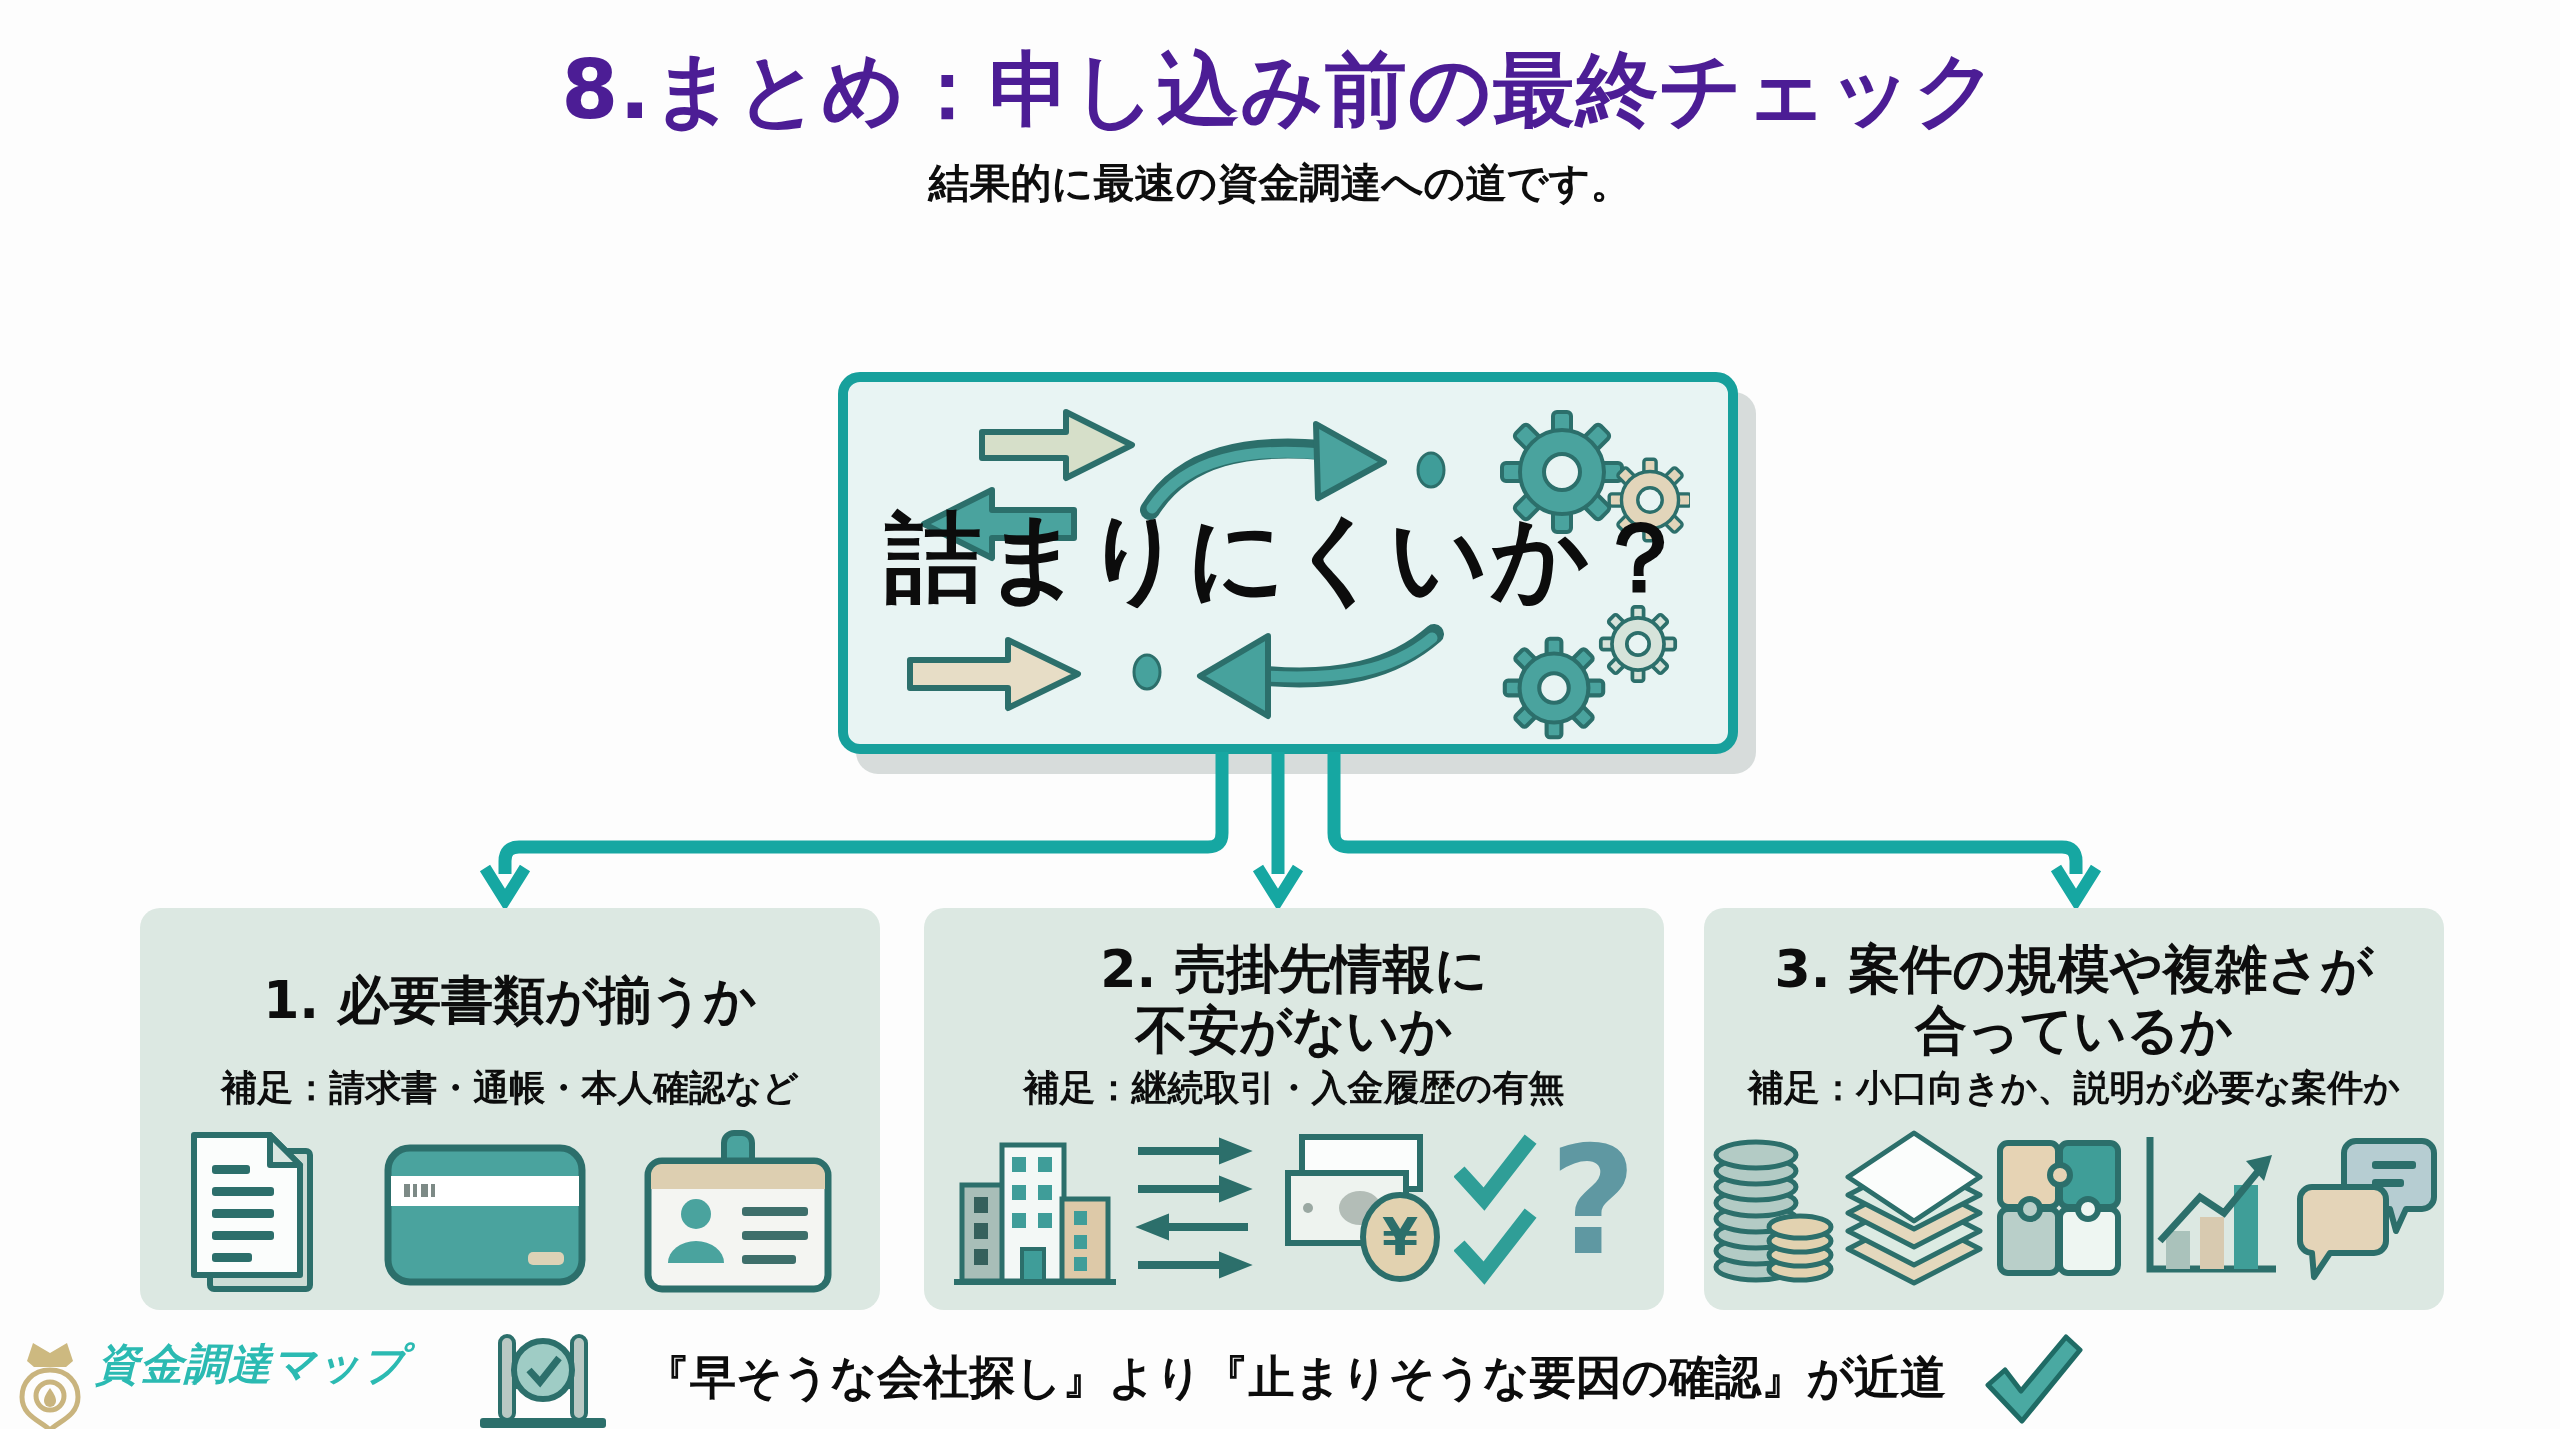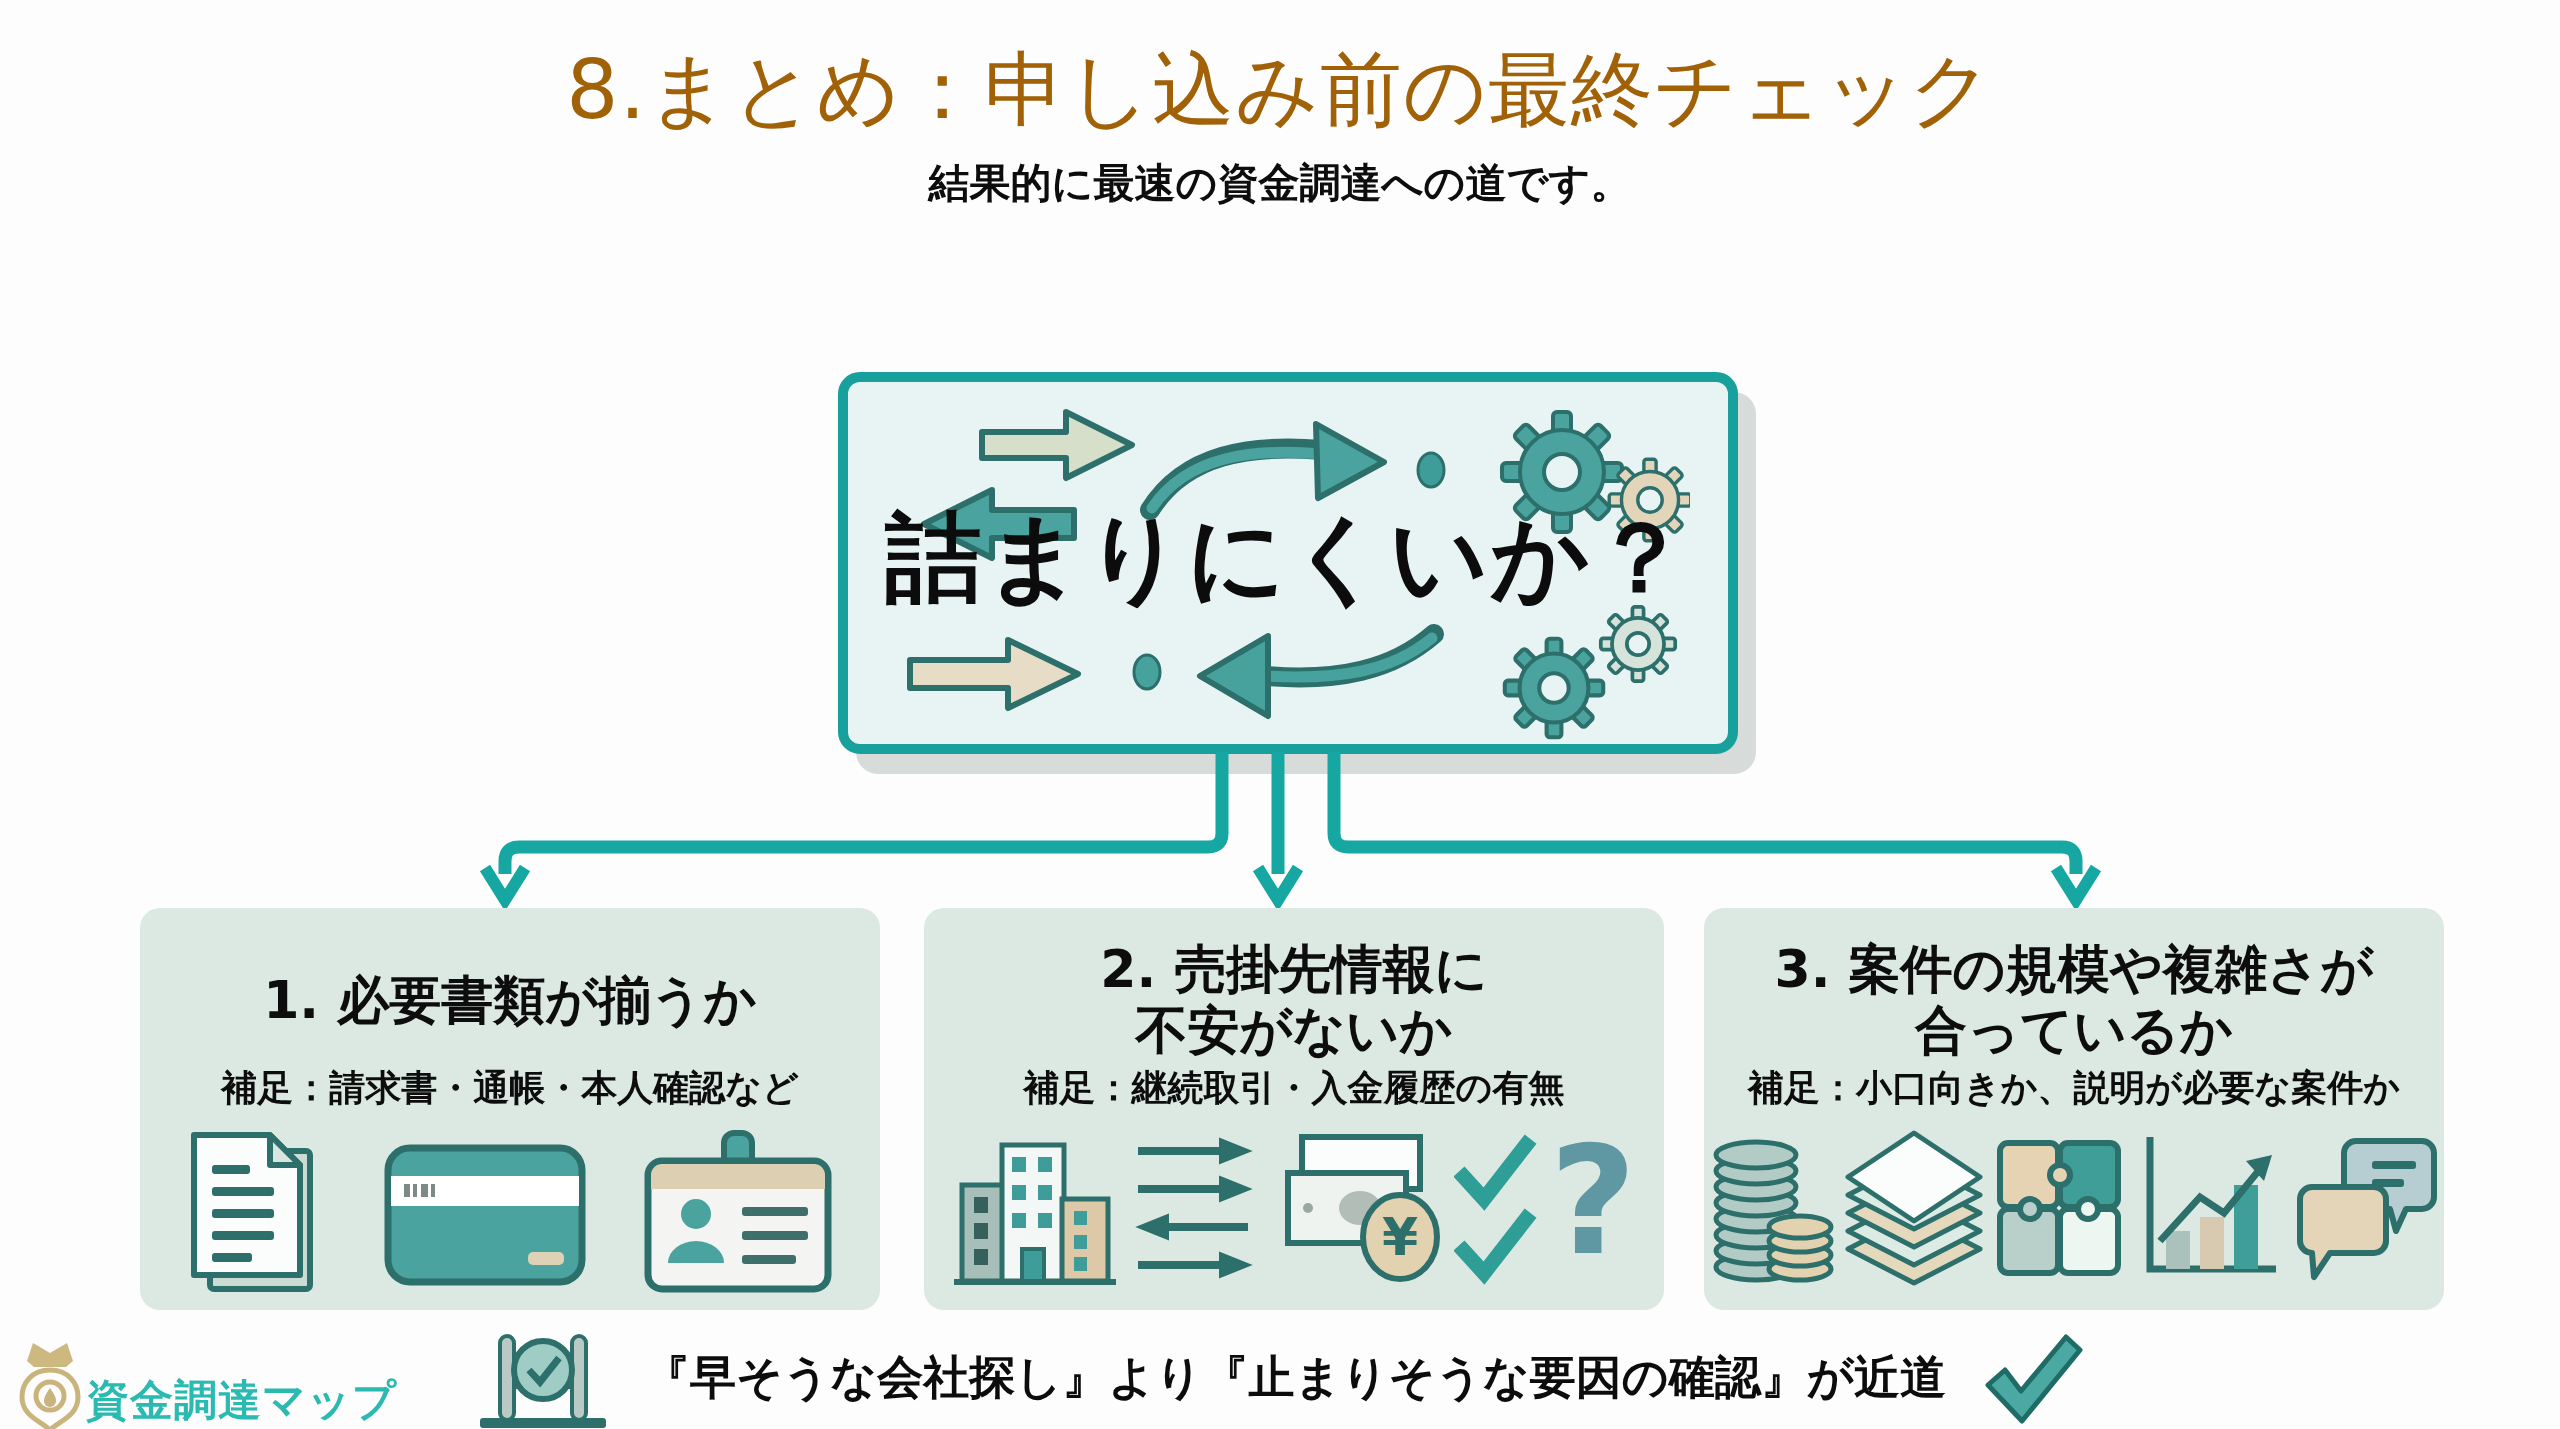--- a/index.html
+++ b/index.html
@@ -6,21 +6,21 @@
   #page{
     position:relative;width:2560px;height:1429px;overflow:hidden;
     background:#fdfdfd;
     font-family:"DejaVu Sans","Liberation Sans",sans-serif;
     color:#0f0f0f;
   }
   .abs{position:absolute;}
   
   .title{
     left:0;top:36px;width:2560px;text-align:center;
-    font-size:82px;font-weight:400;color:#a16207;letter-spacing:1px;
+    font-size:82px;font-weight:700;color:#4c1d95;letter-spacing:1px;
   }
   .subtitle{
     left:0;top:152px;width:2560px;text-align:center;
     font-size:41px;font-weight:800;line-height:1.55;color:#0d0d0d;
   }
   
   .panel{
     left:838px;top:372px;width:900px;height:382px;box-sizing:border-box;
     background:#e8f4f3;border:10px solid #17a09c;border-radius:22px;
     box-shadow:18px 20px 0 #d7dcdb;
@@ -44,21 +44,21 @@
     margin-top:16px;display:flex;justify-content:center;align-items:center;
   }
   .g14{gap:48px;} .g10{gap:14px;} .g8{gap:10px;}
   
   .footer-row{
     left:0;top:1326px;width:2560px;height:103px;
     display:flex;justify-content:center;align-items:center;gap:34px;
   }
   .footer-msg{font-size:46px;font-weight:900;color:#0c0c0c;}
   .logo{
-    left:14px;top:1336px;display:flex;align-items:flex-end;gap:0;
+    left:14px;top:1336px;display:flex;align-items:flex-start;gap:10px;font-style:italic;
   }
   .logo-text{font-size:43px;font-weight:700;color:#2bbab2;letter-spacing:1px;}
   svg{display:block;}
 </style>
 </head>
 <body>
 
 <div id="page">
 
   <div class="abs title">8.まとめ：申し込み前の最終チェック</div>

